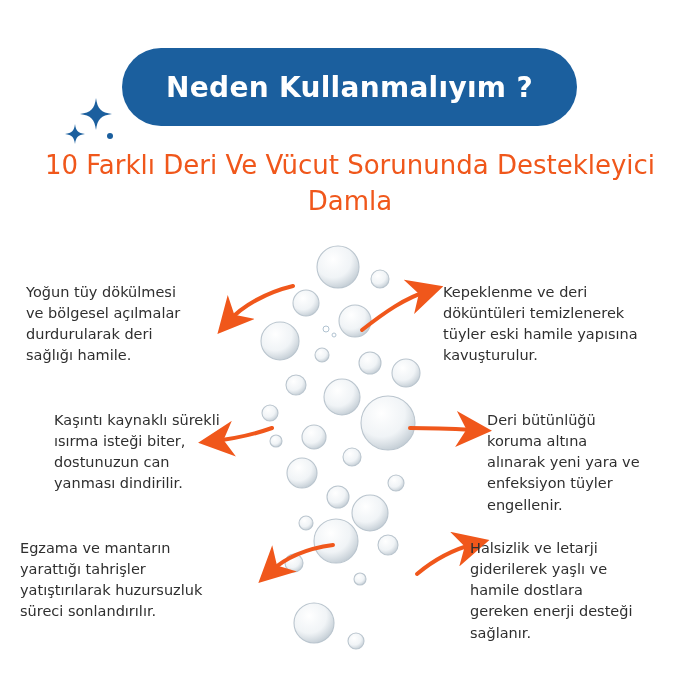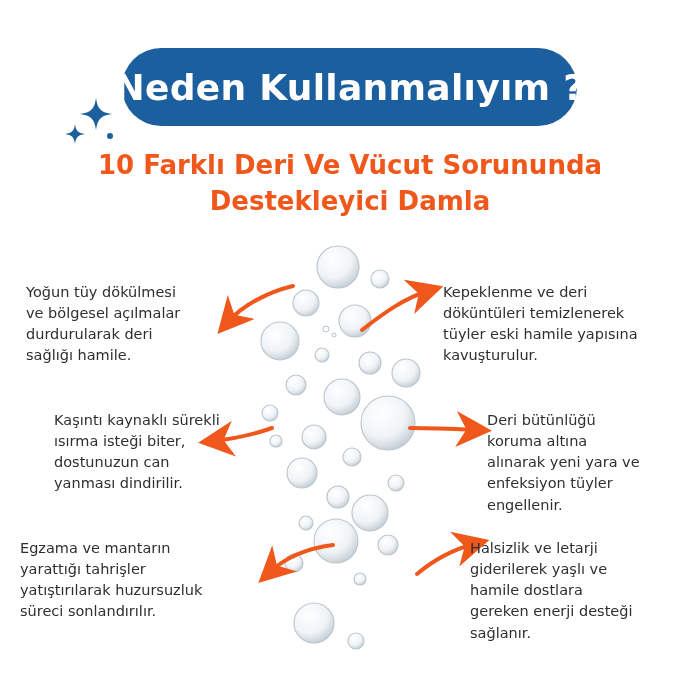--- a/index.html
+++ b/index.html
@@ -24,21 +24,21 @@
     width: 455px;
     height: 78px;
     background: #1b5f9e;
     border-radius: 40px;
     display: flex;
     align-items: center;
     justify-content: center;
   }
   .badge-text {
     color: #ffffff;
-    font-size: 36px;
+    font-size: 28px;
     font-weight: bold;
     letter-spacing: 0.3px;
     white-space: nowrap;
   }
 
   
   .sparkles {
     position: absolute;
     left: 62px;
     top: 96px;
@@ -48,21 +48,21 @@
 
   
   .subtitle {
     position: absolute;
     left: 40px;
     top: 148px;
     width: 620px;
     text-align: center;
     color: #f0571b;
     font-size: 26px;
-    font-weight: bold;
+    font-weight: normal;
     line-height: 1.38;
   }
 
   
   .bubbles {
     position: absolute;
     left: 210px;
     top: 245px;
     width: 280px;
     height: 420px;

